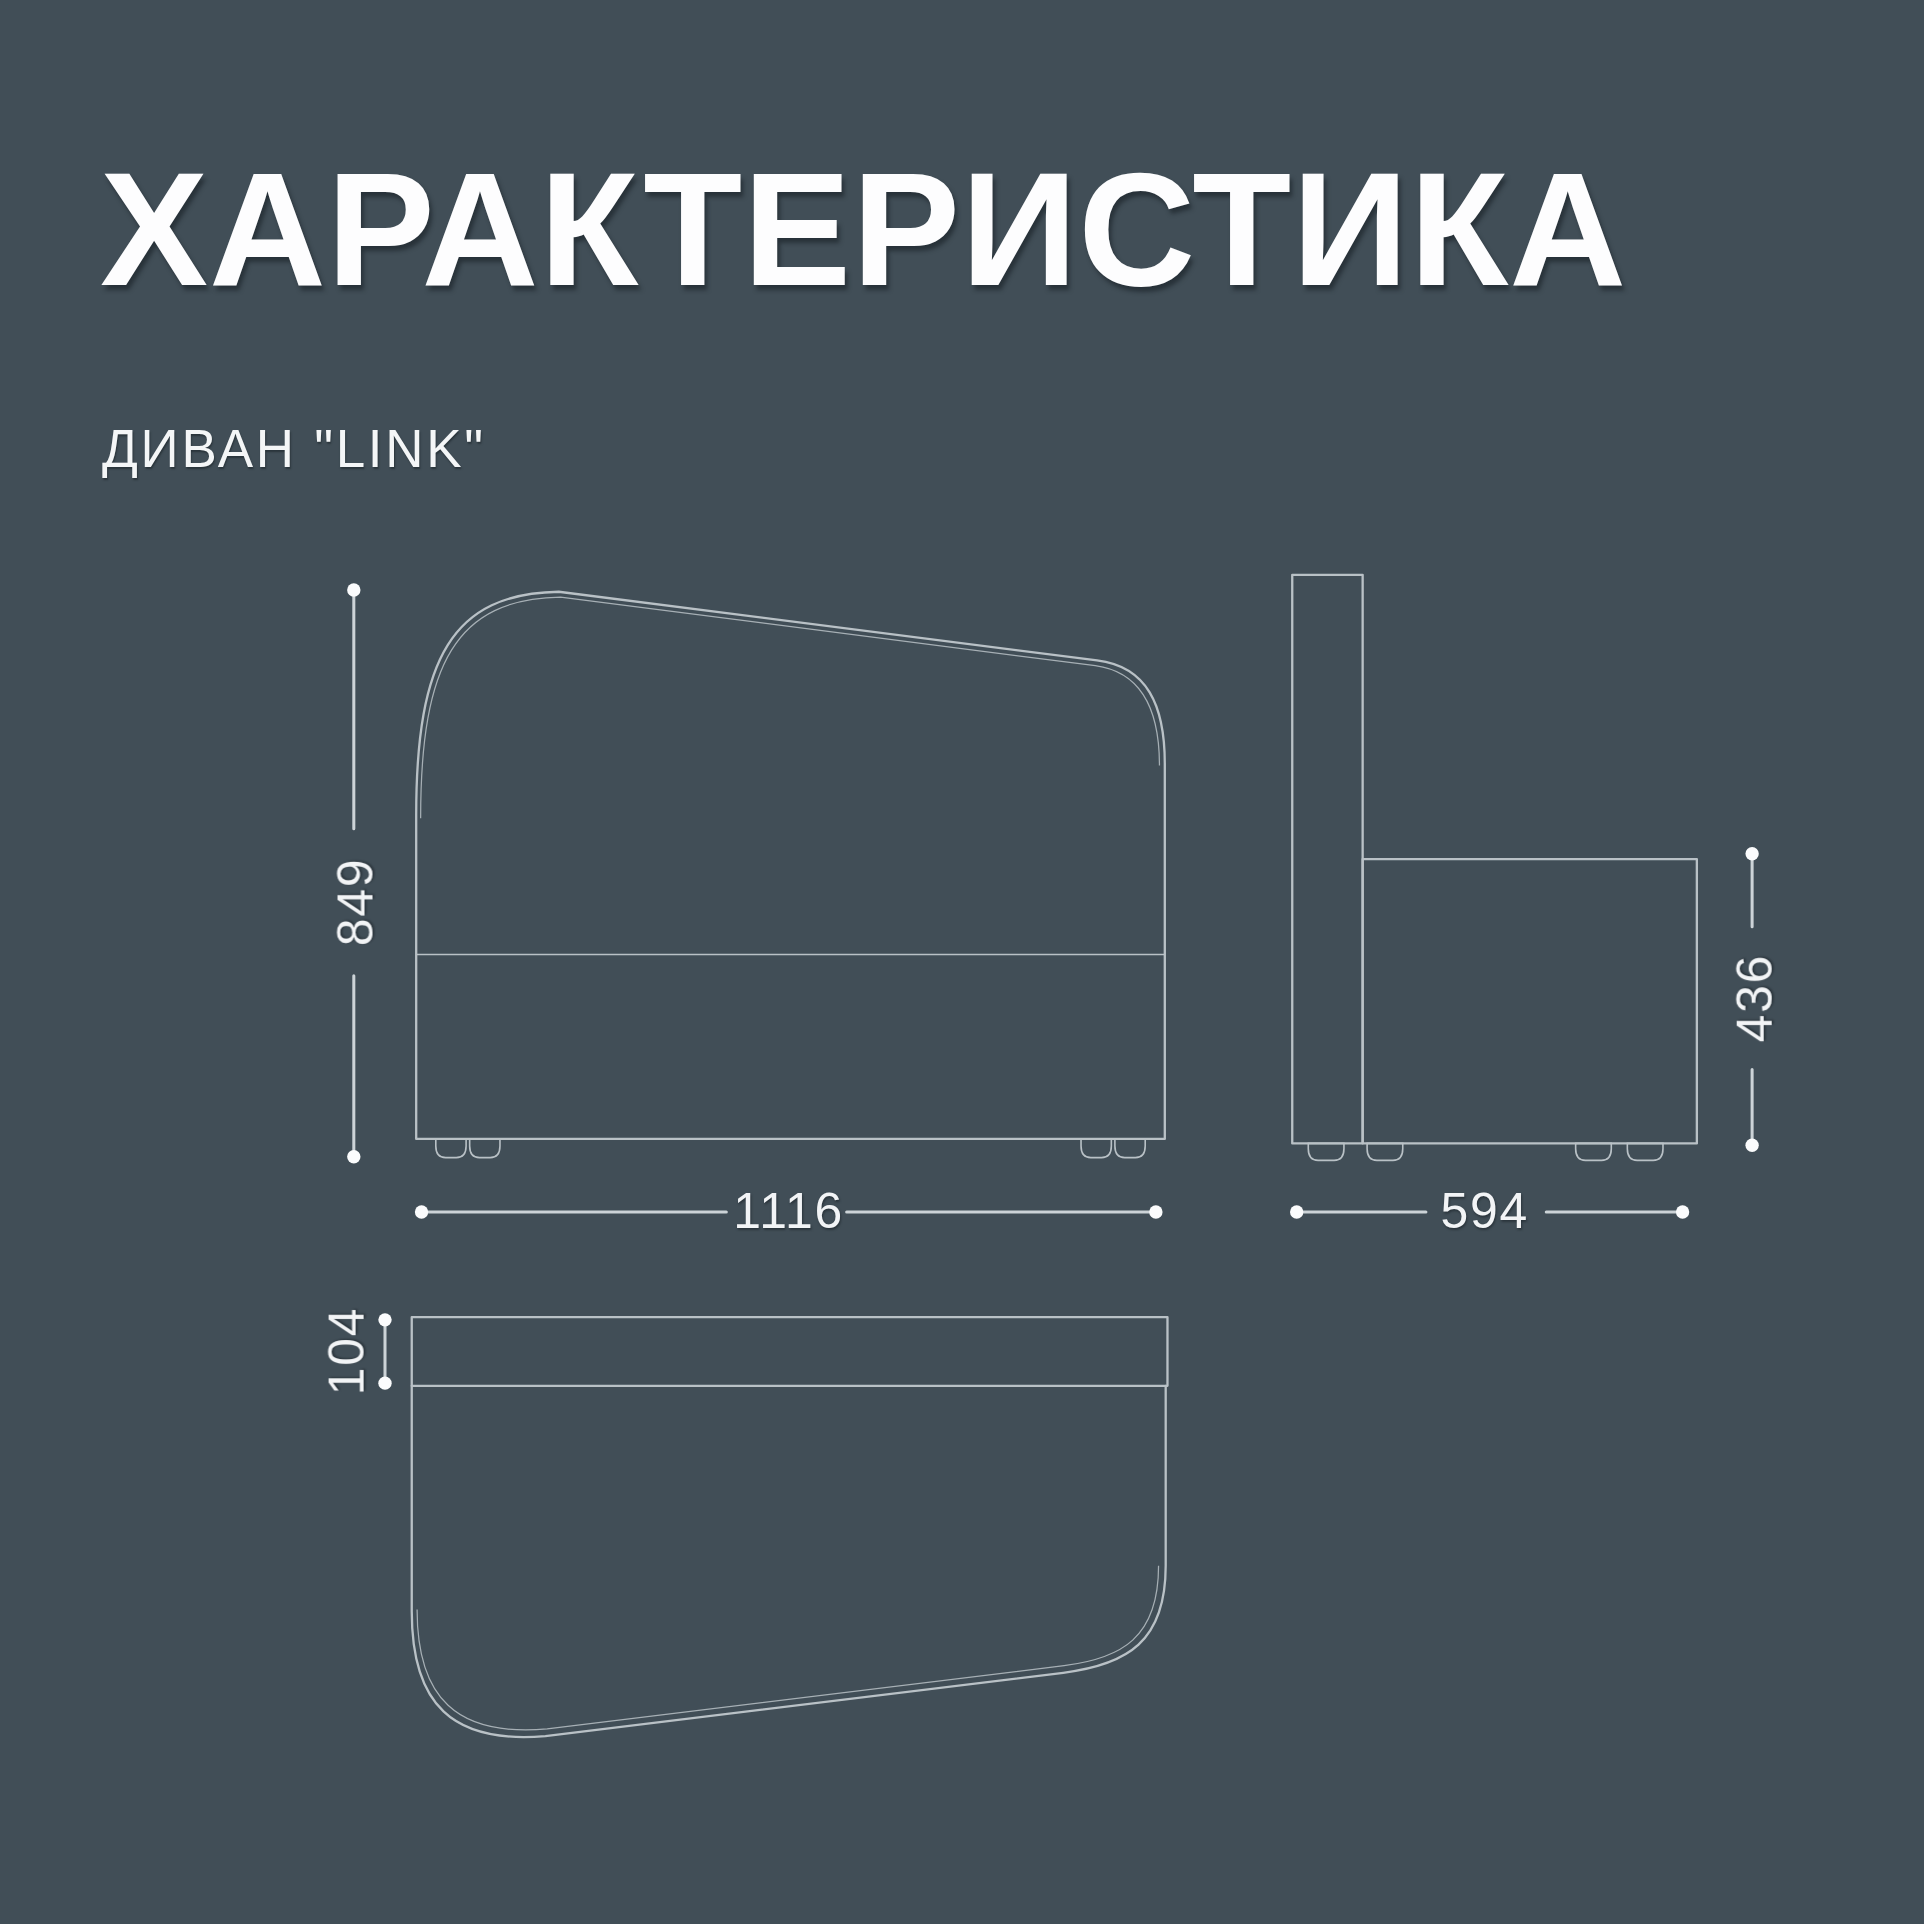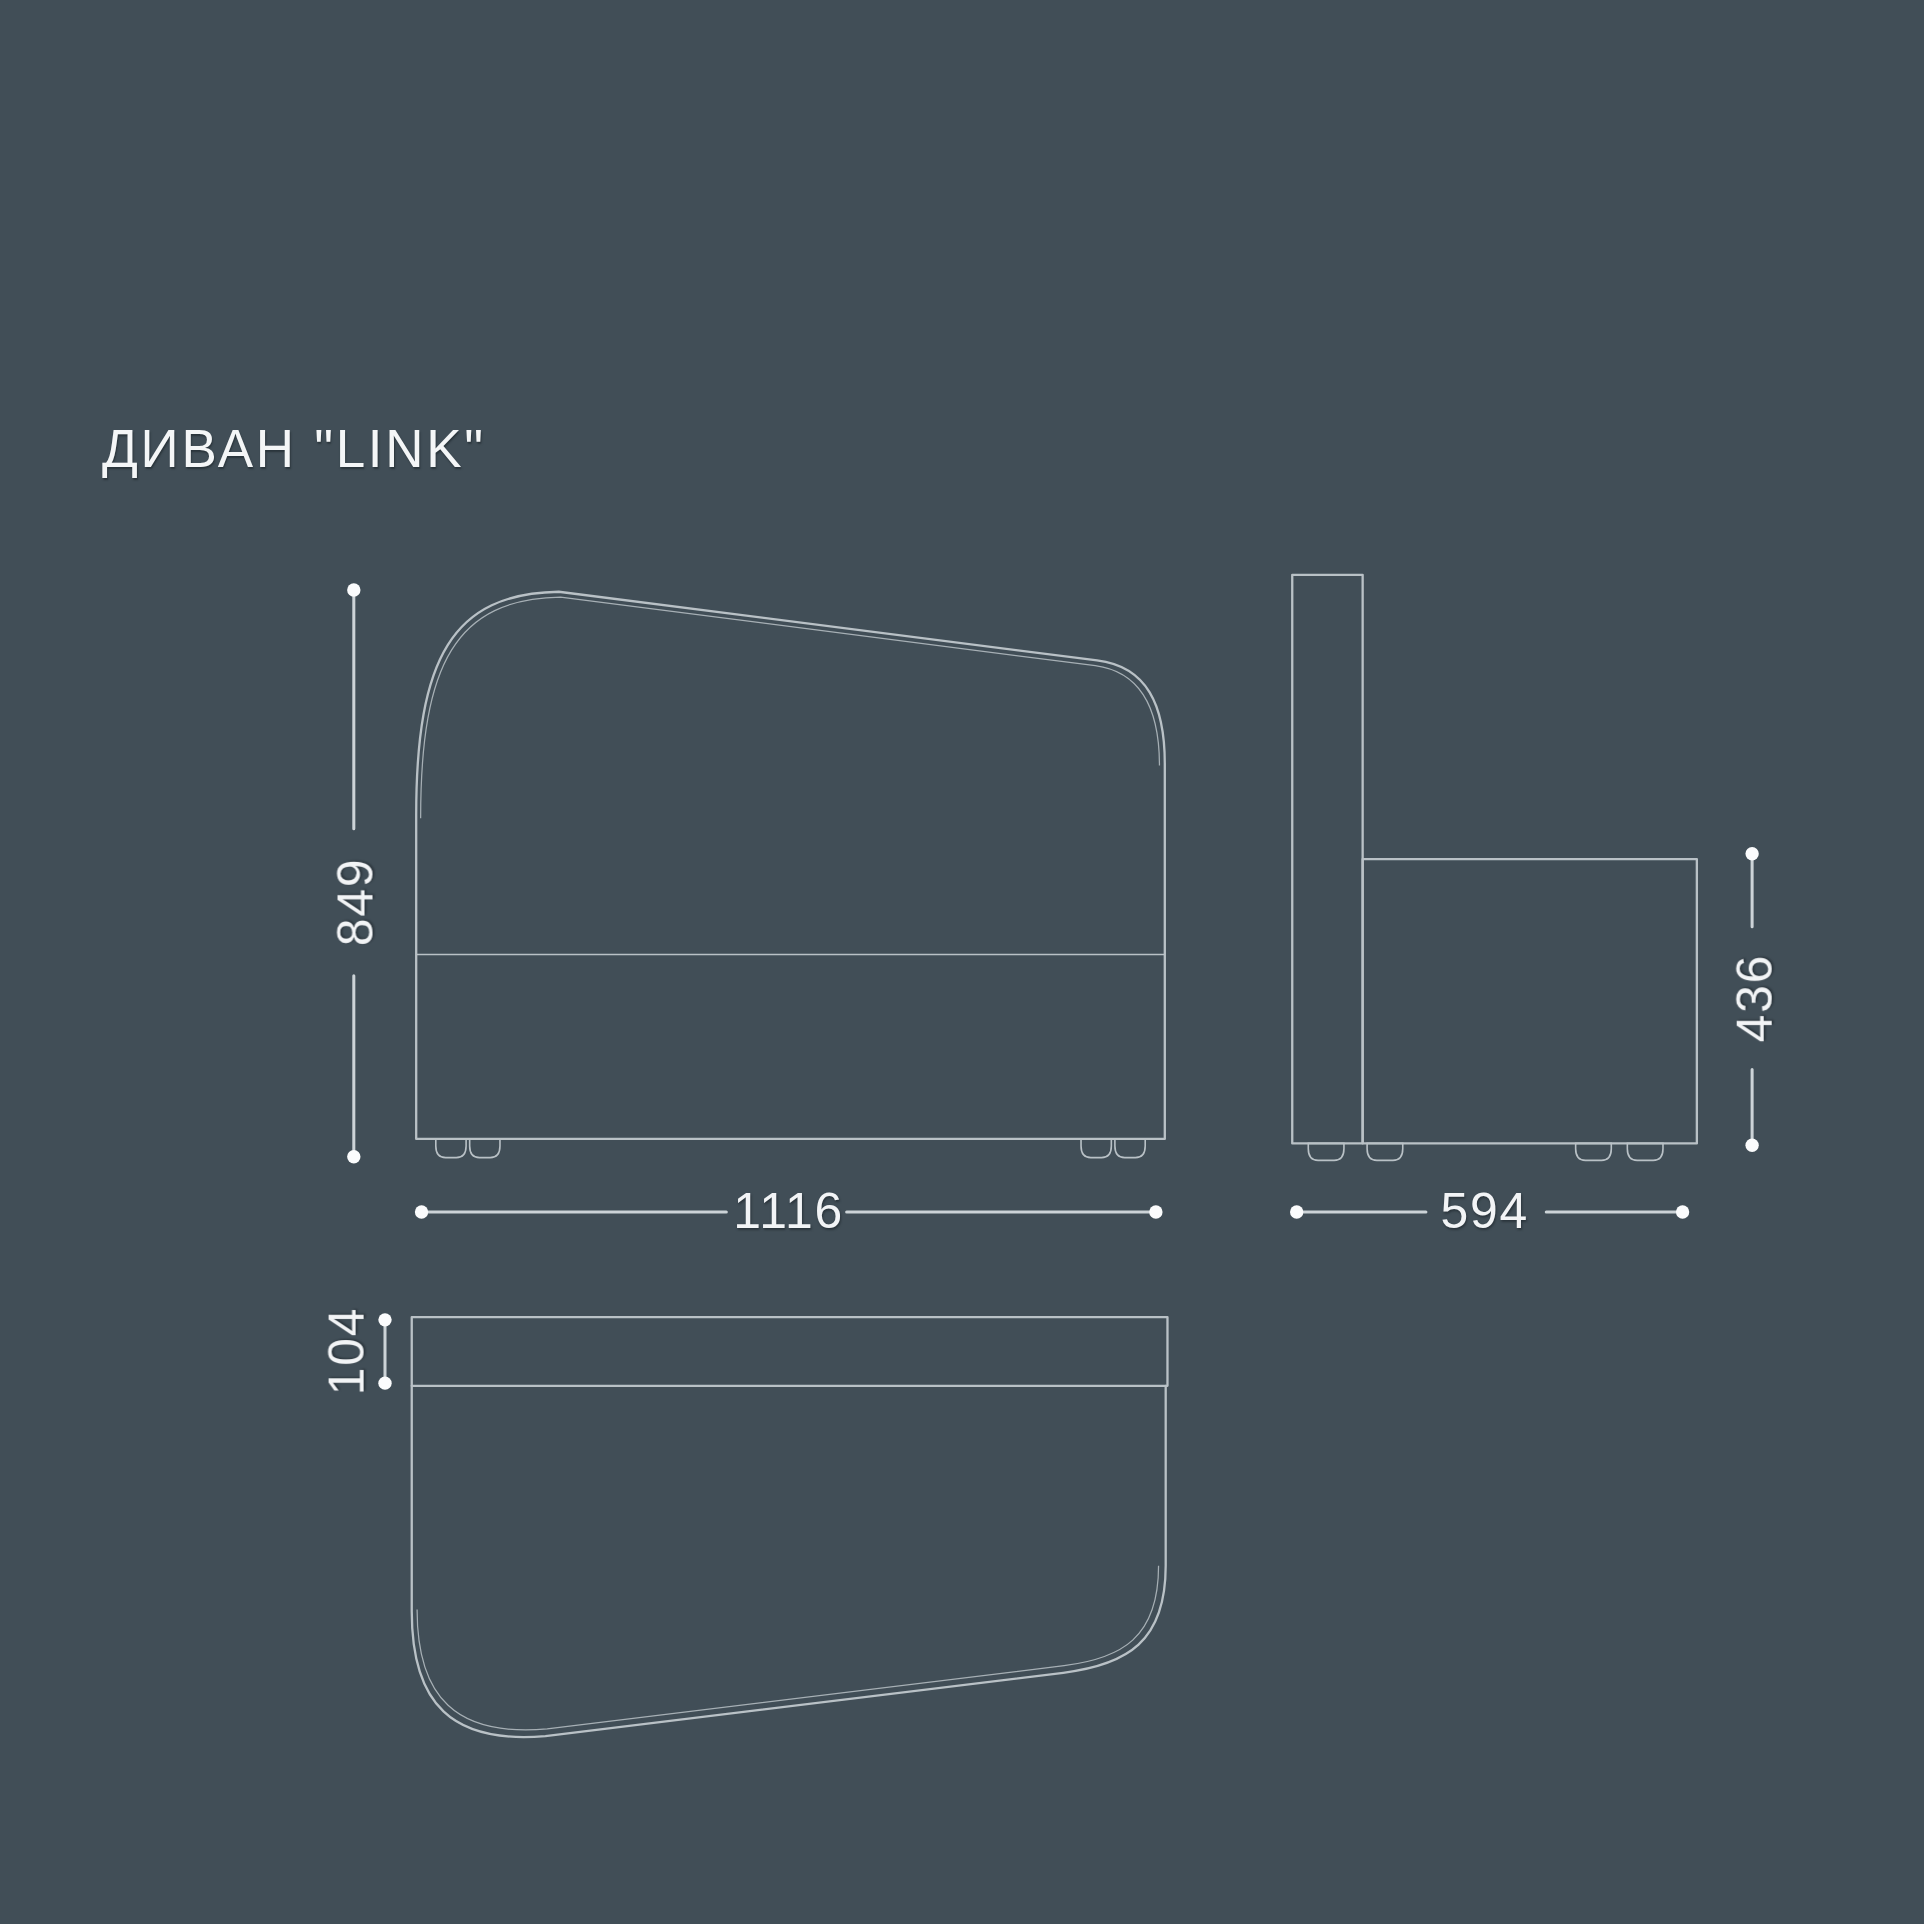--- a/index.html
+++ b/index.html
@@ -45,20 +45,21 @@
     font-weight:400;
     letter-spacing:2px;
     filter:drop-shadow(1px 2px 1px rgba(20,27,32,0.55));
   }
 </style>
 </head>
 <body>
 
 <div class="canvas">
 
+  <div class="page-title">ХАРАКТЕРИСТИКА</div>
   <div class="product-label">ДИВАН "LINK"</div>
 
   <svg class="drawing" width="1925" height="1925" viewBox="0 0 2160 2160">
 
     <g>
 
       <path class="outline" d="M467,1278 L467,915 C467,738 508,666 627,664 L1231,741
                C1287,748 1307,791 1307,857 L1307,1278 Z"></path>
 
       <path class="seam" d="M472,918 C472,744 512,672 629,670 L1229,747

